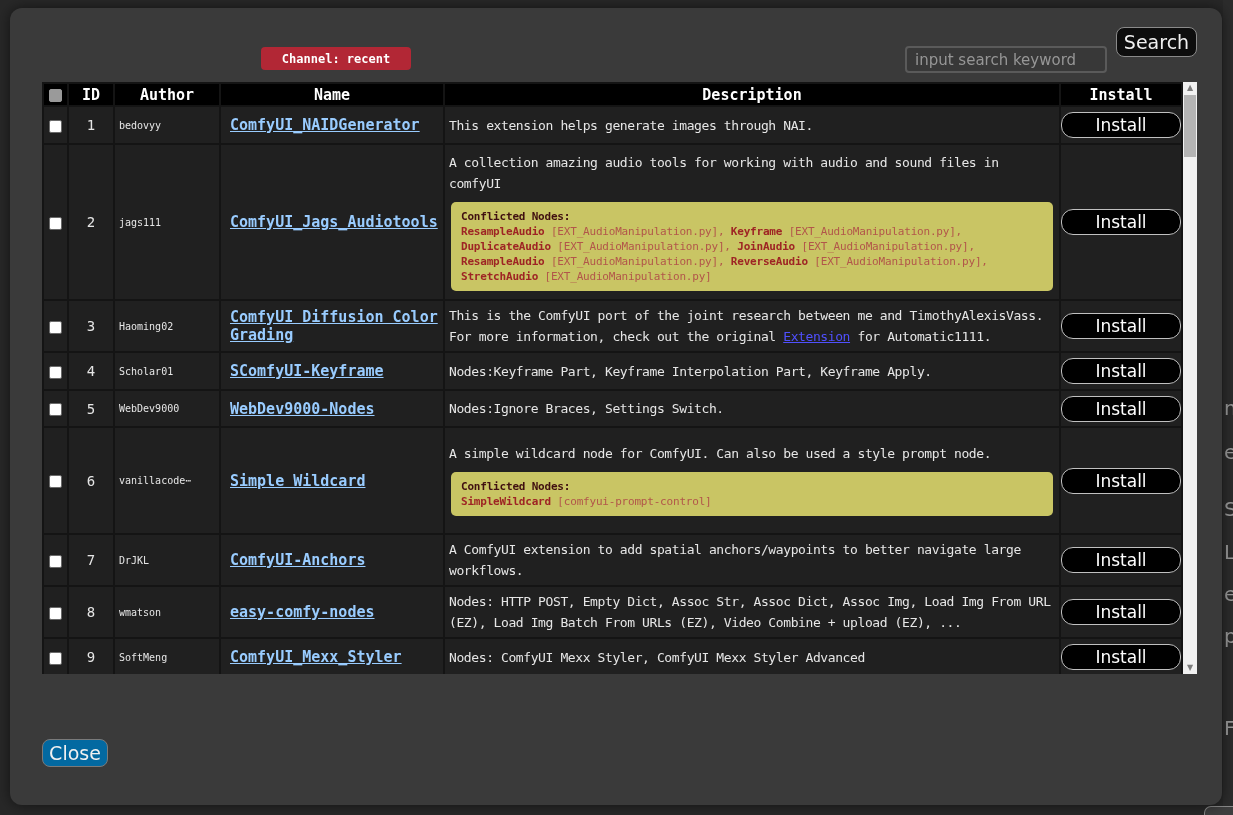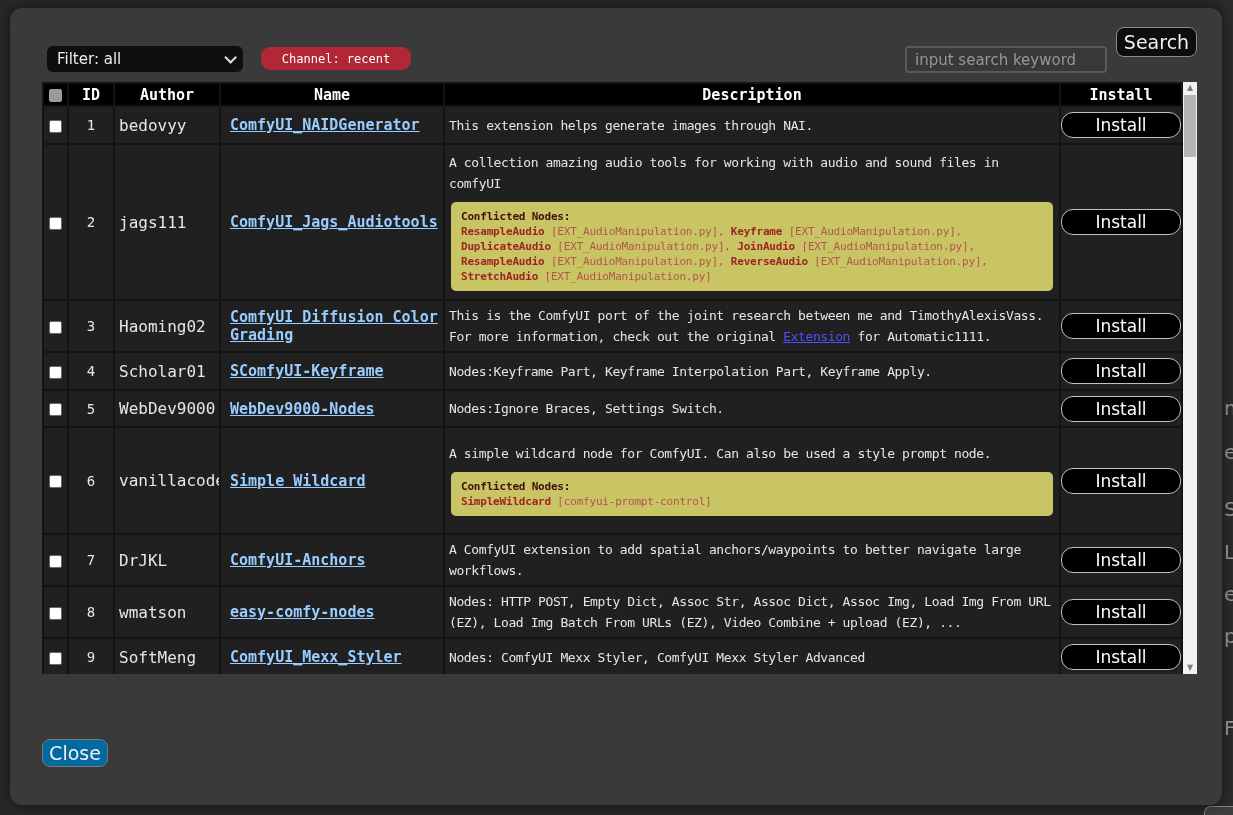--- a/index.html
+++ b/index.html
@@ -10,42 +10,42 @@
   .dialog { position:absolute; left:10px; top:8px; width:1212px; height:797px;
             background:#3a3a3a; border-radius:12px; box-shadow:0 0 14px rgba(0,0,0,.55); }
 
   
   .filter-select { position:absolute; left:37px; top:38px; width:196px; height:26px;
        background:#0f0f0f; border-radius:6px; color:#ededed; font-size:15px;
        display:flex; align-items:center; padding:0 10px; cursor:pointer; }
   .filter-select .chev { margin-left:auto; width:9px; height:9px; border-right:2.5px solid #dcdcdc;
        border-bottom:2.5px solid #dcdcdc; transform:rotate(45deg) translateY(-3px); }
   .channel-badge { position:absolute; left:251px; top:39px; width:150px; height:23px;
-       background:#B22735; border-radius:9px; color:#fff; font-family:"DejaVu Sans Mono",monospace;
-       font-weight:normal; font-size:12px; display:flex; align-items:center; justify-content:center; }
+       background:#B22735; border-radius:4px; color:#fff; font-family:"DejaVu Sans Mono",monospace;
+       font-weight:bold; font-size:12px; display:flex; align-items:center; justify-content:center; }
   .search-input { position:absolute; left:895px; top:38px; width:202px; height:27px;
        background:#383838; border:2px solid #5a5a5a; border-radius:4px; color:#ddd;
        font-size:15px; padding:0 8px; font-family:"DejaVu Sans", sans-serif; outline:none; }
   .search-input::placeholder { color:#969696; }
   .search-btn { position:absolute; left:1106px; top:19px; width:81px; height:30px;
        background:#0d0d0d; border:1px solid #8a8a8a; border-radius:8px; color:#f0f0f0;
        font-size:19px; cursor:pointer; font-family:"DejaVu Sans", sans-serif; }
 
   
   .table-zone { position:absolute; left:32px; top:74px; width:1155px; height:592px; display:flex; }
   .table-clip { width:1141px; height:592px; overflow:hidden; background:#141414; }
   table { border-collapse:separate; border-spacing:2px; width:1141px; table-layout:fixed;
           font-family:"DejaVu Sans Mono", monospace; }
   th { background:#000; color:#fff; font-size:15px; font-weight:bold; height:21px; }
   td { background:#202020; color:#e6e6e6; vertical-align:middle; }
   col.c-cb{width:23px;} col.c-id{width:44px;} col.c-au{width:104px;}
   col.c-nm{width:222px;} col.c-de{width:614px;} col.c-in{width:120px;}
   td.cb, th.cb { text-align:center; }
   td.id { text-align:center; font-size:14px; }
-  td.au { font-size:16px; padding-left:4px; overflow:hidden; white-space:nowrap; }
+  td.au { font-size:10px; padding-left:4px; overflow:hidden; white-space:nowrap; }
   td.nm { padding-left:9px; font-size:15px; }
   td.de { padding:4px 2px 4px 4px; font-size:13px; letter-spacing:-0.4px; line-height:21px; }
   td.inst { text-align:center; }
   tr.h36{height:36px;} tr.h154{height:154px;} tr.h46{height:46px;} tr.h35{height:35px;}
   tr.h105{height:105px;} tr.h45{height:45px;}
 
   .name-link { color:#99CCFF; font-weight:bold; text-decoration:underline; cursor:pointer; }
   .ext-link  { color:#5050FF; text-decoration:underline; cursor:pointer; }
 
   .checkbox { display:inline-block; width:13px; height:13px; background:#fff;
@@ -94,24 +94,20 @@
   <span class="f2">S</span>
   <span class="f3">L</span>
   <span class="f4">e</span>
   <span class="f5">p</span>
   <span class="f6">F</span>
 </div>
 <div class="bg-btn-peek"></div>
 
 <div class="dialog">
 
-  <div class="filter-select">
-    <span>Filter: all</span>
-    <span class="chev"></span>
-  </div>
   <div class="channel-badge">
     <span>Channel: recent</span>
   </div>
   <input class="search-input" type="text" placeholder="input search keyword" style="">
   <button class="search-btn">Search</button>
 
   <div class="table-zone">
     <div class="table-clip">
       <table>
         <colgroup>

